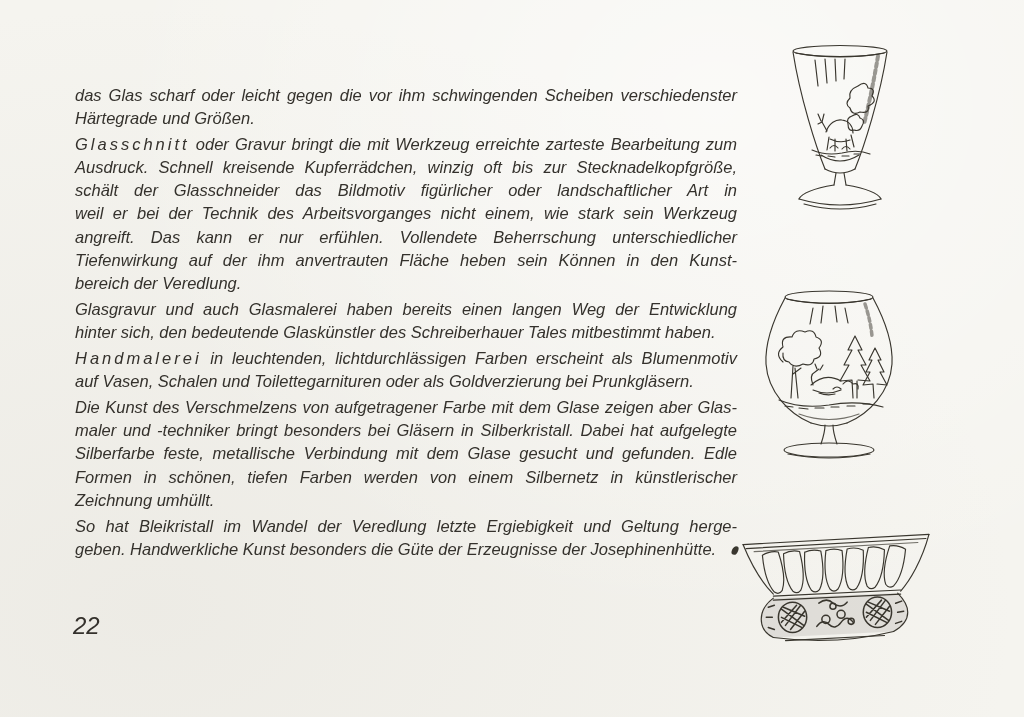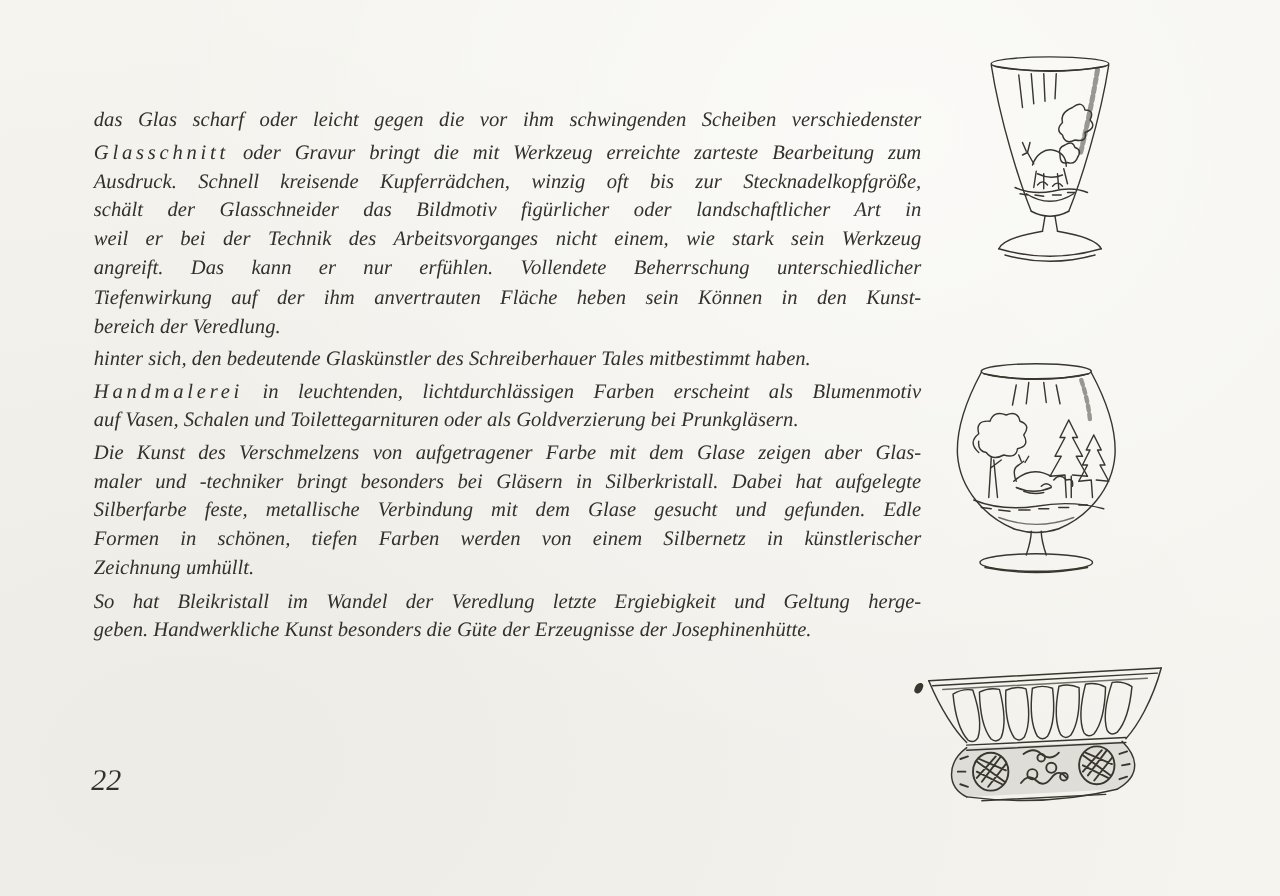--- a/index.html
+++ b/index.html
@@ -5,21 +5,21 @@
   html,body{margin:0;padding:0;background:#888;}
   .page{
     position:relative;
     width:1024px;height:717px;
     margin:0 auto;
     background-color:#f5f4ef;
     background-image:
       radial-gradient(ellipse at 70% 15%, rgba(255,255,255,0.55), transparent 60%),
       radial-gradient(ellipse at 15% 85%, rgba(208,204,194,0.22), transparent 70%);
     overflow:hidden;
-    font-family:Liberation Serif, serif;
+    font-family:Liberation Sans, sans-serif;
     color:#34312c;
   }
   .text-block{
     position:absolute;left:75px;top:84px;width:662px;
     font-style:italic;
     font-size:16.5px;
   }
   .para{margin:0 0 3px 0;}
   .line{
     line-height:23.1px;
@@ -49,33 +49,35 @@
 </style>
 </head>
 <body>
 
 <div class="page">
 
   <div class="text-block">
 
     <div class="para">
       <div class="line">das Glas scharf oder leicht gegen die vor ihm schwingenden Scheiben verschiedenster</div>
+      <div class="line last">Härtegrade und Größen.</div>
     </div>
 
     <div class="para">
       <div class="line"><span class="sperr">Glasschnitt</span><span> oder Gravur bringt die mit Werkzeug erreichte zarteste Bearbeitung zum</span></div>
       <div class="line">Ausdruck. Schnell kreisende Kupferrädchen, winzig oft bis zur Stecknadelkopfgröße,</div>
       <div class="line">schält der Glasschneider das Bildmotiv figürlicher oder landschaftlicher Art in</div>
       <div class="line">weil er bei der Technik des Arbeitsvorganges nicht einem, wie stark sein Werkzeug</div>
       <div class="line">angreift. Das kann er nur erfühlen. Vollendete Beherrschung unterschiedlicher</div>
       <div class="line">Tiefenwirkung auf der ihm anvertrauten Fläche heben sein Können in den Kunst-</div>
       <div class="line last">bereich der Veredlung.</div>
     </div>
 
     <div class="para">
+      <div class="line">Glasgravur und auch Glasmalerei haben bereits einen langen Weg der Entwicklung</div>
       <div class="line last">hinter sich, den bedeutende Glaskünstler des Schreiberhauer Tales mitbestimmt haben.</div>
     </div>
 
     <div class="para">
       <div class="line"><span class="sperr">Handmalerei</span><span> in leuchtenden, lichtdurchlässigen Farben erscheint als Blumenmotiv</span></div>
       <div class="line last">auf Vasen, Schalen und Toilettegarnituren oder als Goldverzierung bei Prunkgläsern.</div>
     </div>
 
     <div class="para">
       <div class="line">Die Kunst des Verschmelzens von aufgetragener Farbe mit dem Glase zeigen aber Glas-</div>

